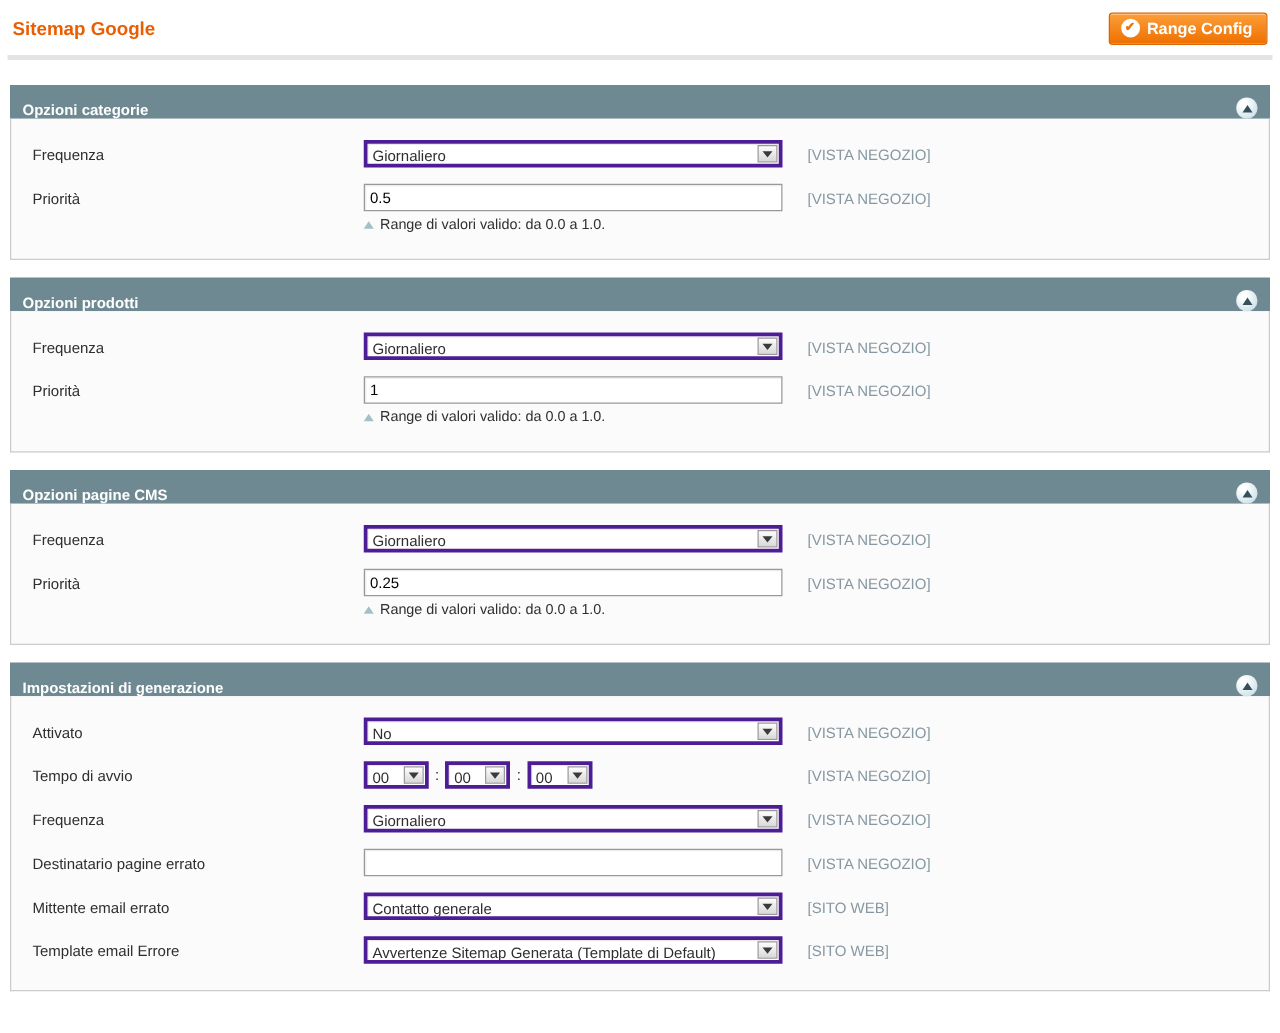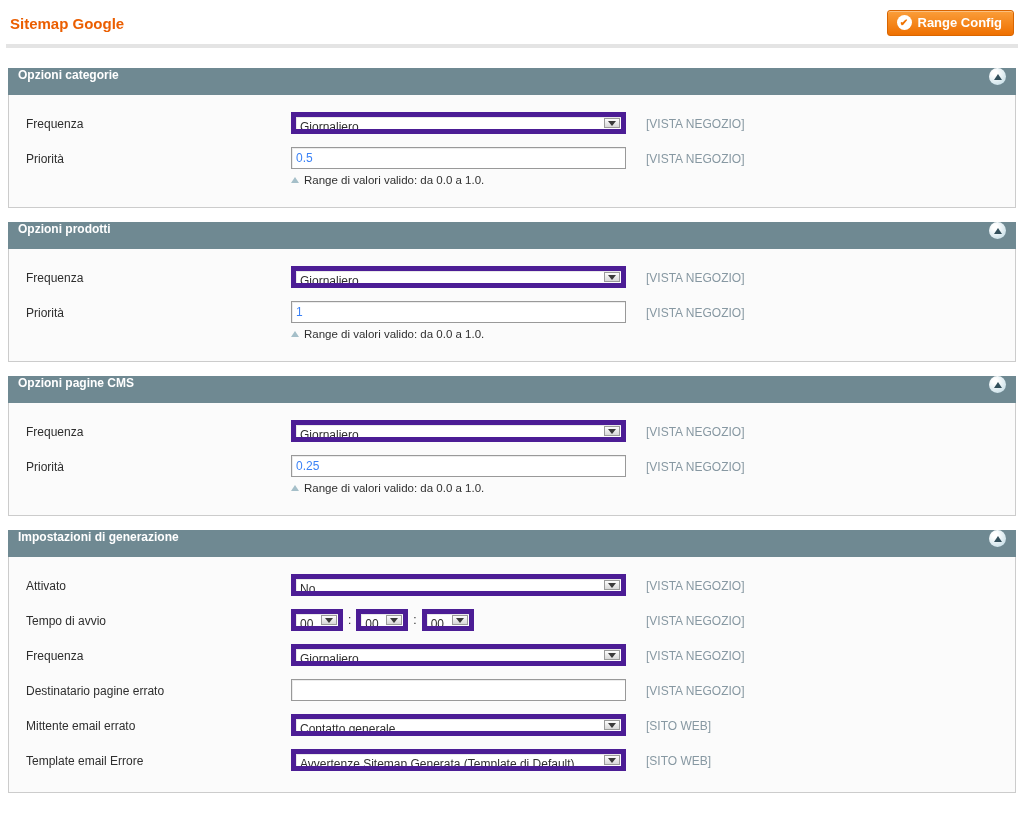--- a/index.html
+++ b/index.html
@@ -29,21 +29,21 @@
     width: 15px; height: 15px; border-radius: 50%;
     background: #fff; color: #ef7200;
     font-size: 10px; line-height: 15px; text-align: center; font-weight: bold;
   }
   .head-divider { height: 4px; background: #e4e4e4; margin: 0 6px 20px 6px; }
 
   
   .section { margin: 0 8px 14px 8px; }
   .section-head {
     background: #6f8992; height: 27px;
-    display: flex; align-items: flex-start; justify-content: space-between;
+    display: flex; align-items: flex-end; justify-content: space-between;
     padding: 0 10px; cursor: pointer;
   }
   .section-title { color: #fff; font-weight: bold; font-size: 12px; }
   .collapse-btn {
     width: 17px; height: 17px; border-radius: 50%;
     background: radial-gradient(circle at 35% 30%, #ffffff 15%, #cfe3ea 75%, #b8d2db 100%);
     display: flex; align-items: center; justify-content: center; cursor: pointer;
   }
   .tri-up {
     width: 0; height: 0;
@@ -58,21 +58,21 @@
   .row label { width: 265px; padding-top: 5px; flex: none; }
   .field { width: 335px; flex: none; }
   .scope {
     margin-left: 20px; padding-top: 5px;
     color: #8798a2; white-space: nowrap;
   }
 
   
   .select {
     display: flex; align-items: stretch; height: 22px; width: 100%;
-    background: #fff; border: 5px solid #4c1d95; cursor: pointer;
+    background: #fff; border: 3px solid #4c1d95; cursor: pointer;
     box-shadow: inset 1px 1px 0 #e9e9e9;
   }
   .select-value {
     flex: 1; min-width: 0; padding: 3px 4px 0 4px;
     white-space: nowrap; overflow: hidden;
   }
   .select-arrow {
     width: 16px; margin: 1px; flex: none;
     background: linear-gradient(#fdfdfd, #d8d8d8);
     border: 1px solid #9a9a9a;
@@ -81,21 +81,21 @@
   .tri-down {
     width: 0; height: 0;
     border-left: 4px solid transparent; border-right: 4px solid transparent;
     border-top: 5px solid #3a3a3a;
   }
 
   
   .text-input {
     width: 100%; height: 22px; border: 1px solid #999;
     padding: 0 4px; font-family: "Liberation Sans", "DejaVu Sans", sans-serif;
-    font-size: 12px; color: #3b82f6; background: #fff;
+    font-size: 12px; color: #000000; background: #fff;
     box-shadow: inset 1px 1px 0 #ececec;
   }
 
   
   .note { display: flex; align-items: center; gap: 5px; margin-top: 5px; font-size: 11.5px; color: #303030; }
   .note-tri {
     width: 0; height: 0; flex: none;
     border-left: 4px solid transparent; border-right: 4px solid transparent;
     border-bottom: 6px solid #a5bfc9;
   }

